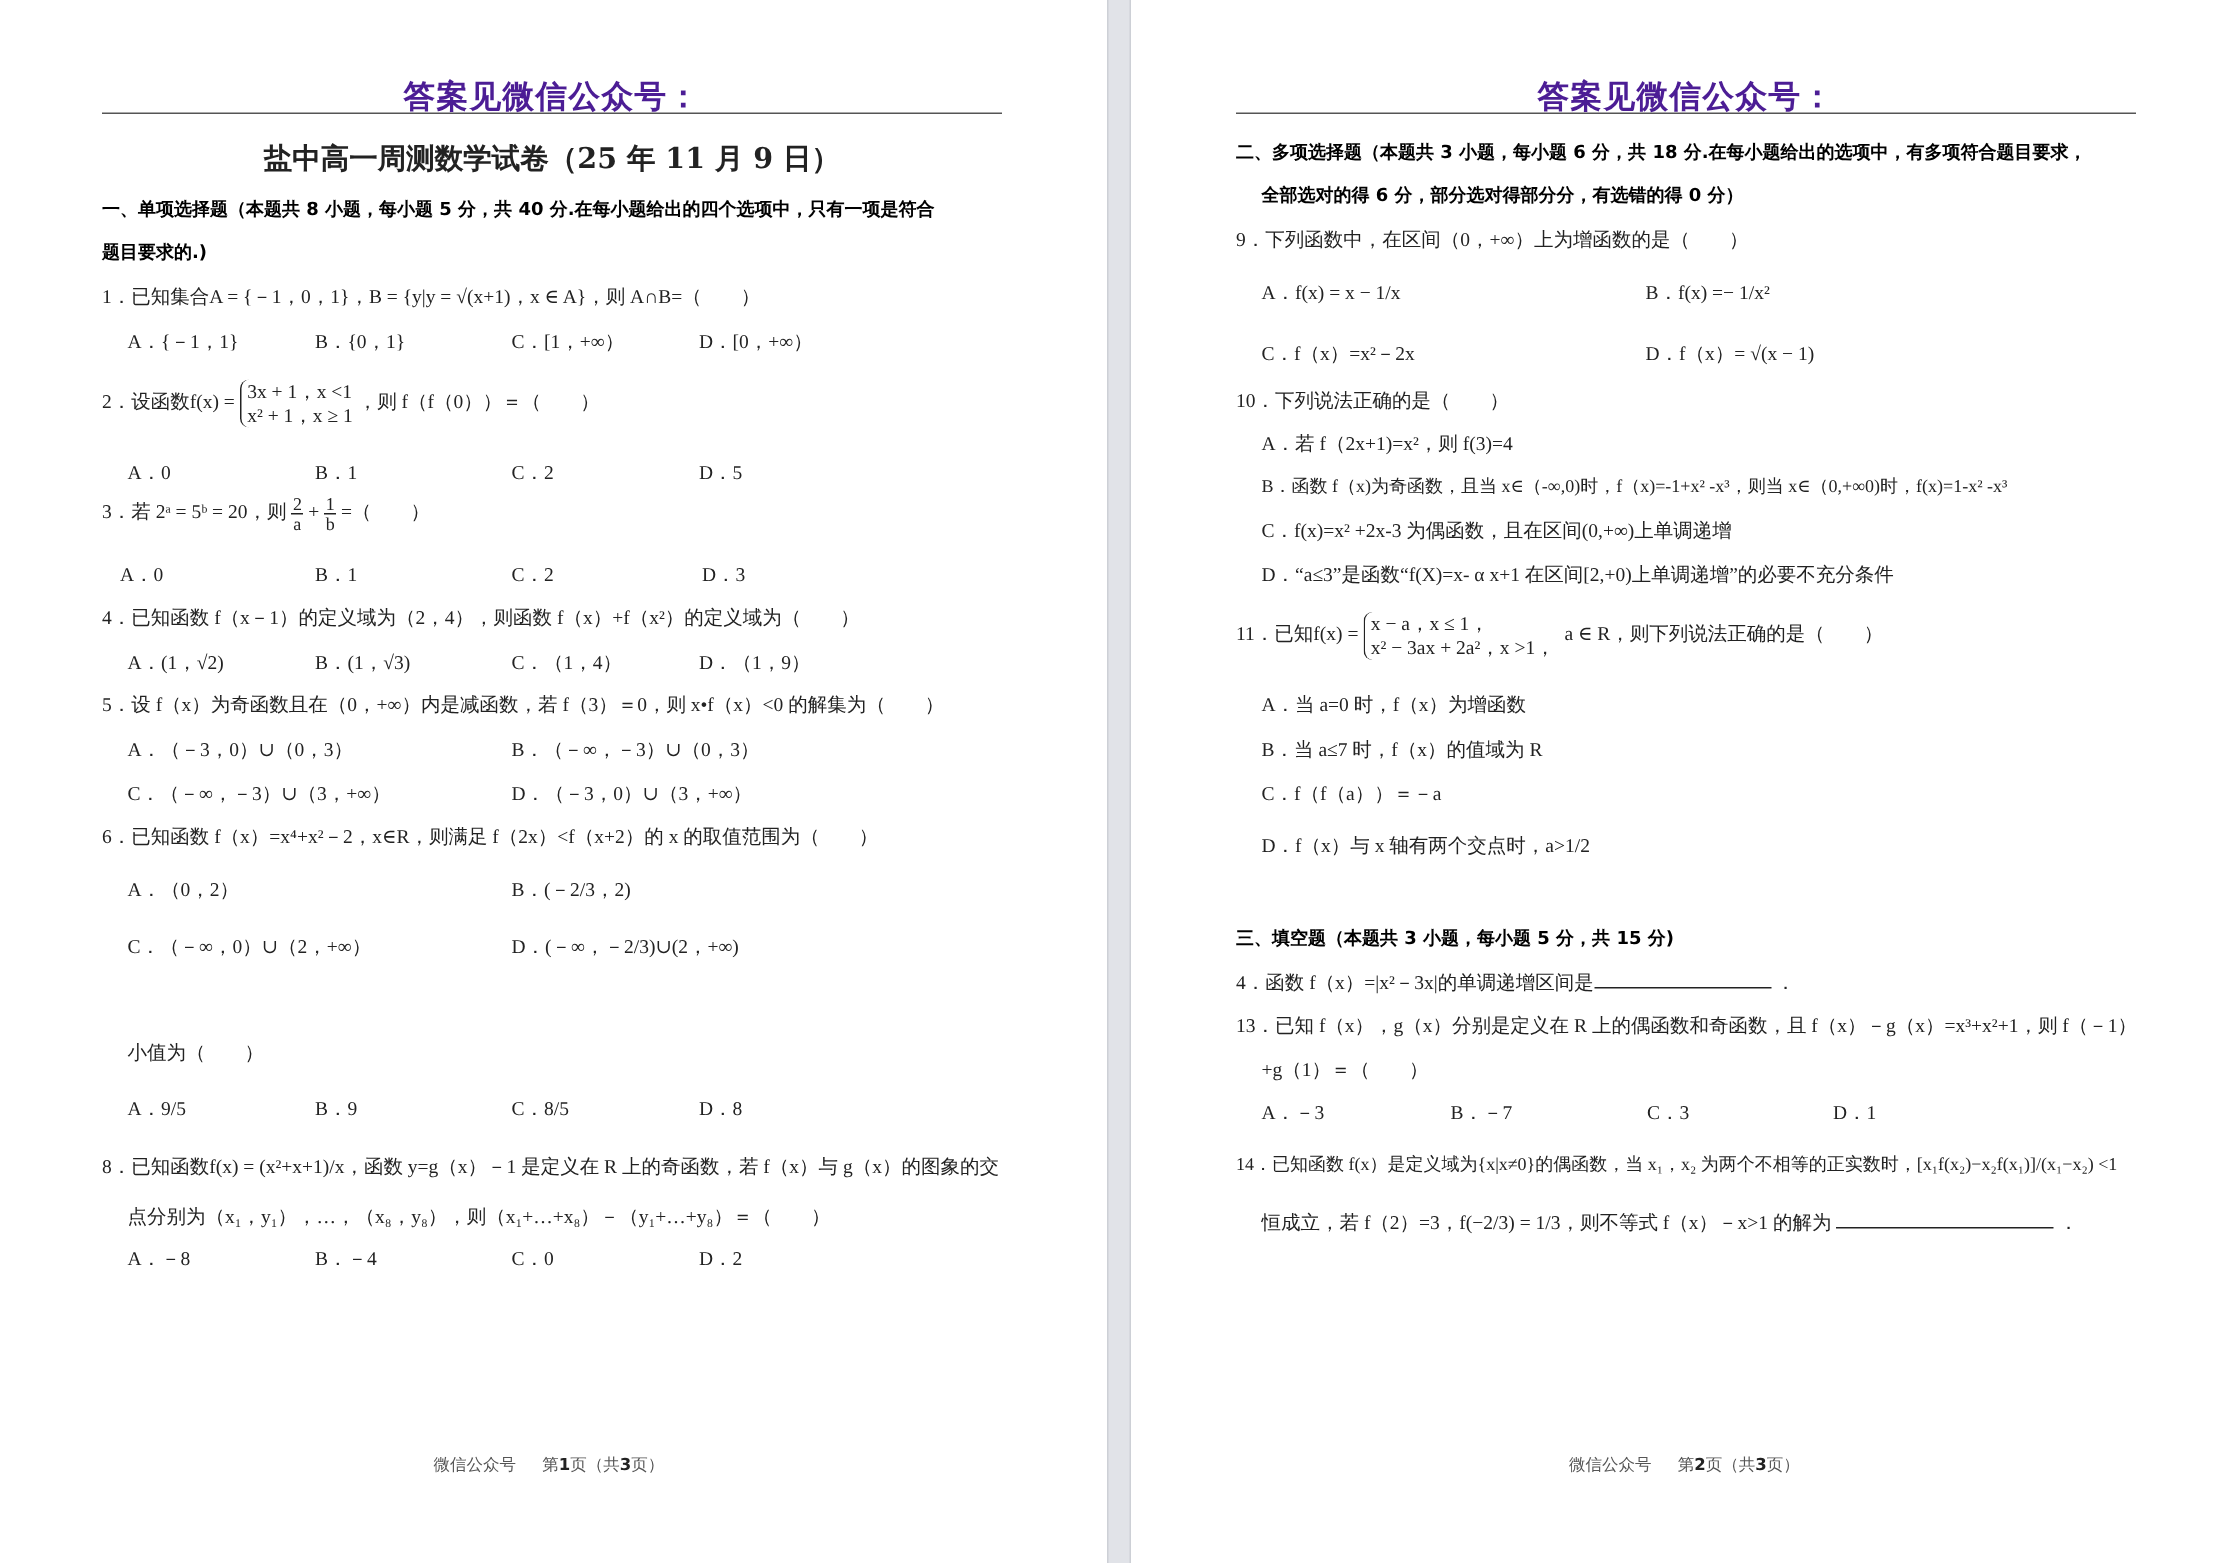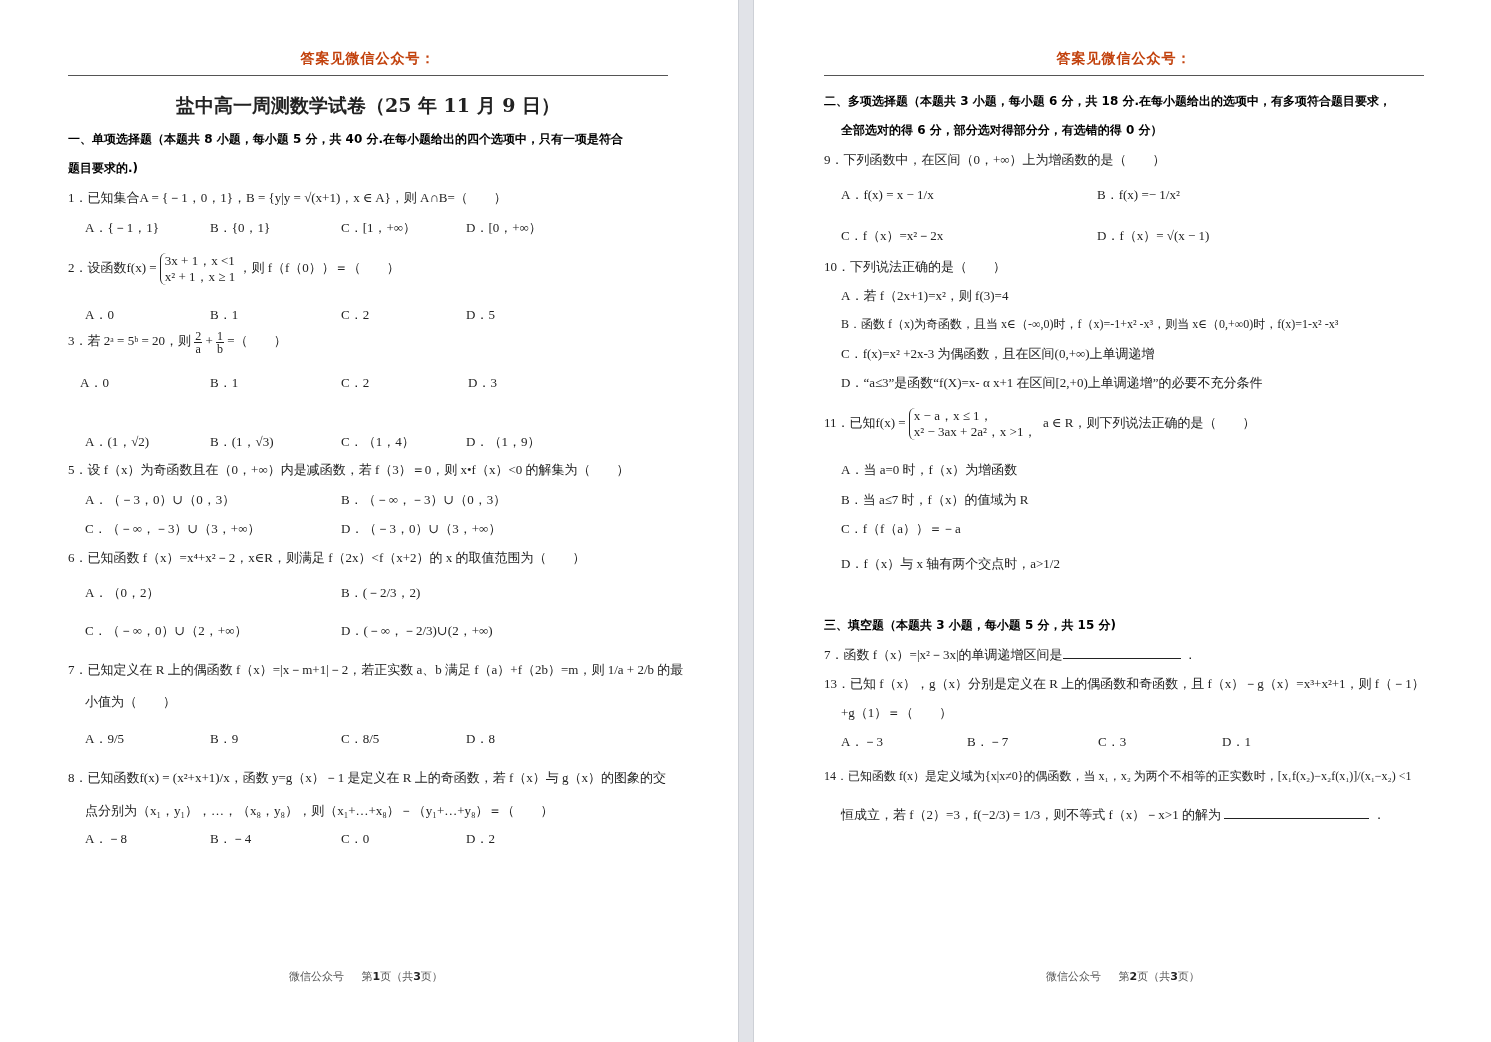--- a/index.html
+++ b/index.html
@@ -6,21 +6,21 @@
   body {
     width:1491px; height:1042px; overflow:hidden; background:#ffffff;
     font-family:"Liberation Serif", "DejaVu Serif", serif; color:#222;
     position:relative;
   }
   .page { position:absolute; top:0; height:1042px; background:#fff; }
   #page1 { left:0; width:738px; }
   #page2 { left:754px; width:737px; }
   .gutter { position:absolute; left:738px; top:0; width:16px; height:1042px; background:#e1e3e8; border-left:1px solid #cdd0d6; border-right:1px solid #cdd0d6; box-sizing:border-box; }
 
-  .hdr { position:absolute; left:68px; width:600px; top:50px; text-align:center; color:#c2410c; font-weight:bold; font-size:14px; font-family:"DejaVu Sans", sans-serif; letter-spacing:1px; }
+  .hdr { position:absolute; left:68px; width:600px; top:50px; text-align:center; color:#4c1d95; font-weight:bold; font-size:21px; font-family:"DejaVu Sans", sans-serif; letter-spacing:1px; }
   #page2 .hdr { left:70px; width:600px; }
   .rule { position:absolute; left:68px; width:600px; top:75px; height:1px; background:#555; }
   #page2 .rule { left:70px; width:600px; }
 
   .title { position:absolute; left:68px; width:600px; top:93px; text-align:center; font-weight:bold; font-size:19px; font-family:"DejaVu Serif", serif; }
 
   .line { position:absolute; white-space:nowrap; font-size:13px; }
   .bold { font-weight:bold; font-family:"DejaVu Sans", sans-serif; font-size:12px; color:#000; }
   .opt { position:absolute; white-space:nowrap; font-size:13px; }
   .frac { display:inline-block; vertical-align:middle; text-align:center; line-height:1; font-size:12px; }
@@ -69,38 +69,38 @@
     <span class="frac"><span class="n">2</span><span class="d">a</span></span>
     +
     <span class="frac"><span class="n">1</span><span class="d">b</span></span>
     <span>=（　　）</span>
   </div>
   <div class="opt" style="left:80px;top:374px;">A．0</div>
   <div class="opt" style="left:210px;top:374px;">B．1</div>
   <div class="opt" style="left:341px;top:374px;">C．2</div>
   <div class="opt" style="left:468px;top:374px;text-align:right;">D．3</div>
 
+  <div class="line" style="left:68px;top:403px;">4．已知函数 f（x－1）的定义域为（2，4），则函数 f（x）+f（x²）的定义域为（　　）</div>
   <div class="opt" style="left:85px;top:433px;">A．(1，√2)</div>
   <div class="opt" style="left:210px;top:433px;">B．(1，√3)</div>
   <div class="opt" style="left:341px;top:433px;">C．（1，4）</div>
   <div class="opt" style="left:466px;top:433px;">D．（1，9）</div>
 
   <div class="line" style="left:68px;top:461px;">5．设 f（x）为奇函数且在（0，+∞）内是减函数，若 f（3）＝0，则 x•f（x）&lt;0 的解集为（　　）</div>
   <div class="opt" style="left:85px;top:491px;">A．（－3，0）∪（0，3）</div>
   <div class="opt" style="left:341px;top:491px;">B．（－∞，－3）∪（0，3）</div>
   <div class="opt" style="left:85px;top:520px;">C．（－∞，－3）∪（3，+∞）</div>
   <div class="opt" style="left:341px;top:520px;">D．（－3，0）∪（3，+∞）</div>
 
   <div class="line" style="left:68px;top:549px;">6．已知函数 f（x）=x⁴+x²－2，x∈R，则满足 f（2x）&lt;f（x+2）的 x 的取值范围为（　　）</div>
   <div class="opt" style="left:85px;top:584px;">A．（0，2）</div>
   <div class="opt" style="left:341px;top:584px;">B．(－2/3，2)</div>
   <div class="opt" style="left:85px;top:622px;">C．（－∞，0）∪（2，+∞）</div>
   <div class="opt" style="left:341px;top:622px;">D．(－∞，－2/3)∪(2，+∞)</div>
 
-  <div class="line" style="left:68px;top:661px;">7．已知定义在 R 上的偶函数 f（x）=|x－m+1|－2，若正实数 a、b 满足 f（a）+f（2b）=m，则 1/a + 2/b 的最</div>
   <div class="line" style="left:85px;top:693px;">小值为（　　）</div>
   <div class="opt" style="left:85px;top:730px;">A．9/5</div>
   <div class="opt" style="left:210px;top:730px;">B．9</div>
   <div class="opt" style="left:341px;top:730px;">C．8/5</div>
   <div class="opt" style="left:466px;top:730px;">D．8</div>
 
   <div class="line" style="left:68px;top:769px;">8．已知函数f(x) = (x²+x+1)/x，函数 y=g（x）－1 是定义在 R 上的奇函数，若 f（x）与 g（x）的图象的交</div>
   <div class="line" style="left:85px;top:802px;">点分别为（x₁，y₁），…，（x₈，y₈），则（x₁+…+x₈）－（y₁+…+y₈）＝（　　）</div>
   <div class="opt" style="left:85px;top:830px;">A．－8</div>
   <div class="opt" style="left:210px;top:830px;">B．－4</div>
@@ -141,21 +141,21 @@
     &nbsp;<span>a ∈ R，则下列说法正确的是（　　）</span>
   </div>
   <div class="opt" style="left:87px;top:461px;">A．当 a=0 时，f（x）为增函数</div>
   <div class="opt" style="left:87px;top:491px;">B．当 a≤7 时，f（x）的值域为 R</div>
   <div class="opt" style="left:87px;top:520px;">C．f（f（a））＝－a</div>
   <div class="opt" style="left:87px;top:555px;">D．f（x）与 x 轴有两个交点时，a&gt;1/2</div>
 
   <div class="line bold" style="left:70px;top:617px;">三、填空题（本题共 3 小题，每小题 5 分，共 15 分)</div>
 
   <div class="line" style="left:70px;top:646px;">
-    <span>7．函数 f（x）=|x²－3x|的单调递增区间是</span><span class="blank" style="width:118px;"></span>&nbsp;<span>．</span>
+    <span>4．函数 f（x）=|x²－3x|的单调递增区间是</span><span class="blank" style="width:118px;"></span>&nbsp;<span>．</span>
   </div>
 
   <div class="line" style="left:70px;top:675px;">13．已知 f（x），g（x）分别是定义在 R 上的偶函数和奇函数，且 f（x）－g（x）=x³+x²+1，则 f（－1）</div>
   <div class="line" style="left:87px;top:704px;">+g（1）＝（　　）</div>
   <div class="opt" style="left:87px;top:733px;">A．－3</div>
   <div class="opt" style="left:213px;top:733px;">B．－7</div>
   <div class="opt" style="left:344px;top:733px;">C．3</div>
   <div class="opt" style="left:468px;top:733px;">D．1</div>
 
   <div class="line" style="left:70px;top:768px;font-size:12px;">14．已知函数 f(x）是定义域为{x|x≠0}的偶函数，当 x₁，x₂ 为两个不相等的正实数时，[x₁f(x₂)−x₂f(x₁)]/(x₁−x₂) &lt;1</div>

